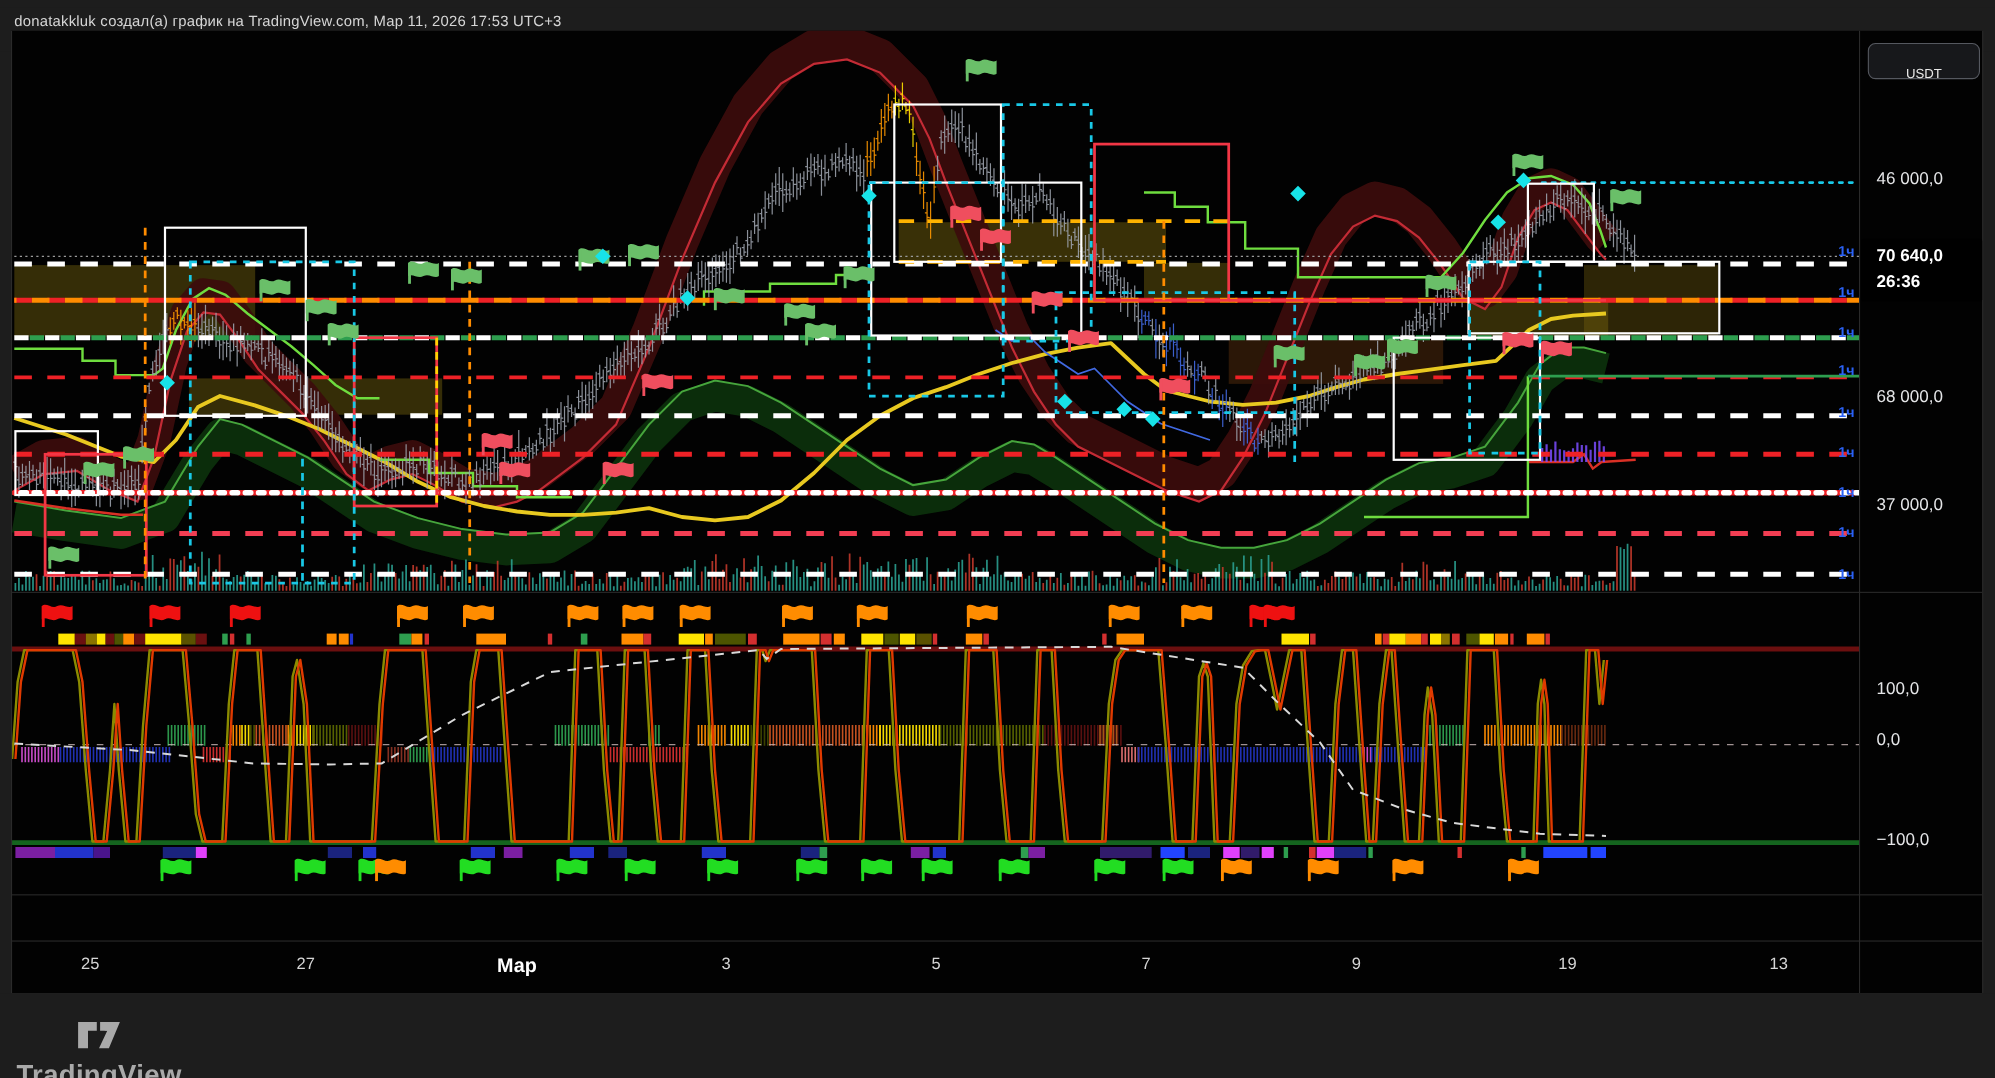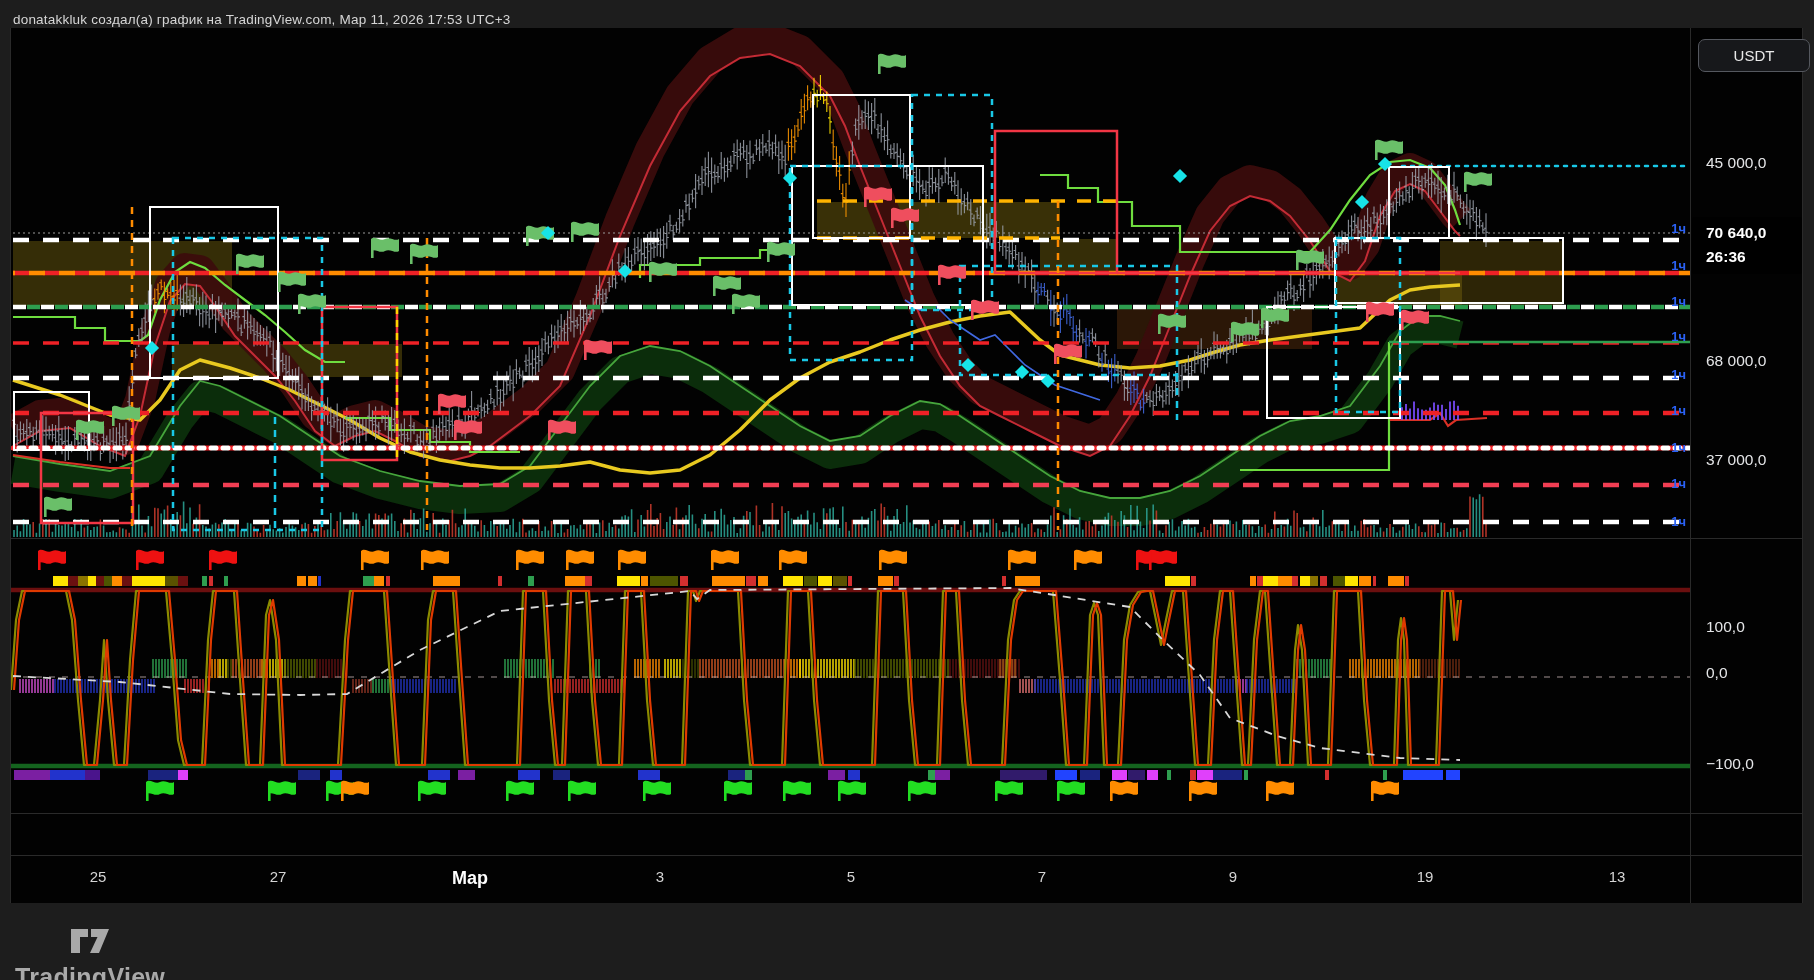--- a/index.html
+++ b/index.html
@@ -11,23 +11,23 @@
   .pane{position:absolute;background:transparent;}
   #mainPane{left:10px;top:28px;width:1680px;height:511px;}
   #lowPane{left:10px;top:539px;width:1680px;height:275px;}
   .sep{position:absolute;background:#2a2a2a;}
   #priceAxis{position:absolute;left:1690px;top:28px;width:112px;height:875px;border-left:1px solid #2a2a2a;}
   .plabel{position:absolute;left:15px;height:22px;font-size:15.5px;font-weight:500;color:#e4e5e7;white-space:nowrap;}
   #badge{position:absolute;left:1px;width:110px;height:57px;background:#969aa5;border-radius:2px;}
   #badge .b1,#badge .b2{position:absolute;left:14px;font-size:15.5px;font-weight:600;color:#ffffff;white-space:nowrap;}
   #badge .b1{top:7px;}
   #badge .b2{top:31px;}
-  #usdtBtn{position:absolute;left:7px;top:11px;width:112px;height:33px;background:#17181b;
-     border:1px solid #55585f;border-radius:7px;color:#e9e9e9;font-size:15px;
-     font-family:"Liberation Sans",sans-serif;cursor:pointer;text-align:center;line-height:31px;padding:0;}
+  #usdtBtn{position:absolute;left:7px;top:11px;width:102px;height:33px;background:#17181b;
+     border:1px solid #55585f;border-radius:7px;color:#e9e9e9;font-size:12px;
+     font-family:"Liberation Sans",sans-serif;cursor:pointer;text-align:center;line-height:31px;padding:12px;}
   #timeAxis{position:absolute;left:10px;top:856px;width:1680px;height:47px;}
   .tlabel{position:absolute;top:12px;transform:translateX(-50%);font-size:15px;color:#d5d5d5;}
   .tlabel.major{font-weight:700;color:#ffffff;font-size:18px;}
   #footer{position:absolute;left:0;top:903px;width:1814px;height:77px;background:#1d1d1d;}
   #logo{position:absolute;left:15px;top:25px;display:flex;align-items:center;gap:9px;cursor:pointer;flex-direction:column;}
   #logo span{font-size:25px;font-weight:700;color:#a9a9a9;letter-spacing:.3px;}
   svg{display:block;}
 </style>
 </head>
 <body>
@@ -530,30 +530,30 @@
   <div class="sep" style="left:10px;top:903px;width:1792px;height:1px;"></div>
   <div class="sep" style="left:10px;top:28px;width:1px;height:875px;"></div>
   <div class="sep" style="left:1802px;top:28px;width:1px;height:875px;"></div>
 
   <div id="priceAxis">
     <button id="usdtBtn">USDT</button>
     <div id="badge" style="top: 189px; background: #000000;">
       <span class="b1">70 640,0</span>
       <span class="b2">26:36</span>
     </div>
-  <div class="plabel" style="top: 126px;">45 000,0</div>
+  <div class="plabel" style="top: 126px;">46 000,0</div>
       <div class="plabel" style="top: 324px;">68 000,0</div>
       <div class="plabel" style="top: 423px;">37 000,0</div>
       <div class="plabel" style="top: 546px; margin-top: 44px;">100,0</div>
       <div class="plabel" style="top: 636px; text-align: right;">0,0</div>
       <div class="plabel" style="top: 727px;">−100,0</div>
     </div>
 
   <div id="timeAxis">
-      <div class="tlabel" style="left: 88px;">25</div>
+      <div class="tlabel" style="left: 72px;">25</div>
       <div class="tlabel" style="left: 268px;">27</div>
       <div class="tlabel major" style="left: 460px;">Мар</div>
       <div class="tlabel" style="left: 650px;">3</div>
       <div class="tlabel" style="left: 841px;">5</div>
       <div class="tlabel" style="left: 1032px;">7</div>
       <div class="tlabel" style="left: 1223px;">9</div>
       <div class="tlabel" style="left: 1415px;">19</div>
       <div class="tlabel" style="left: 1607px;">13</div>
     </div>
 

